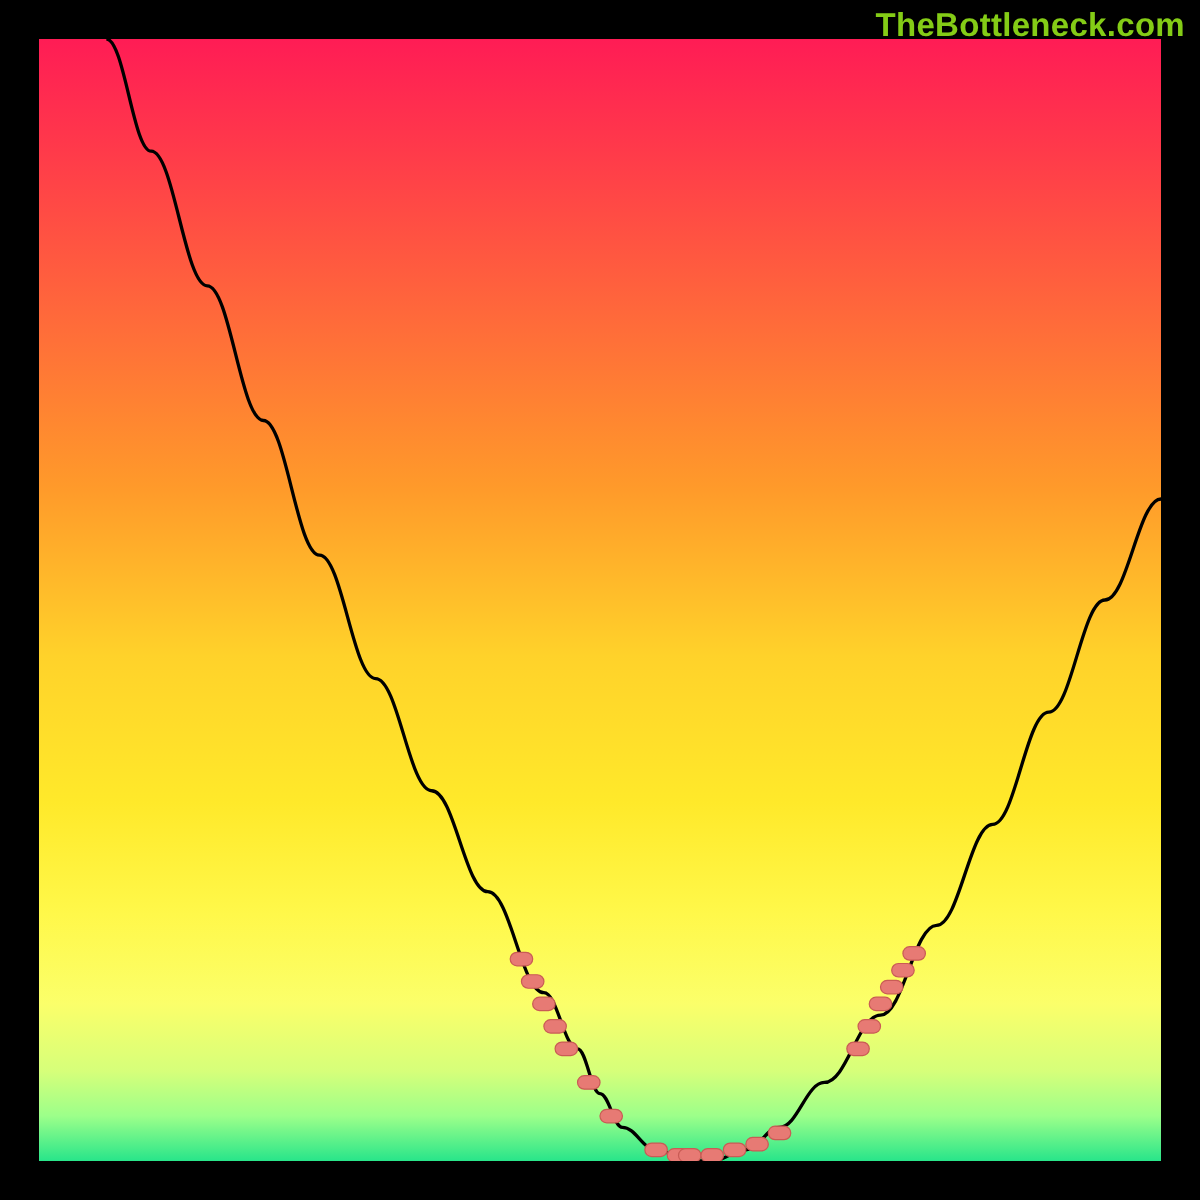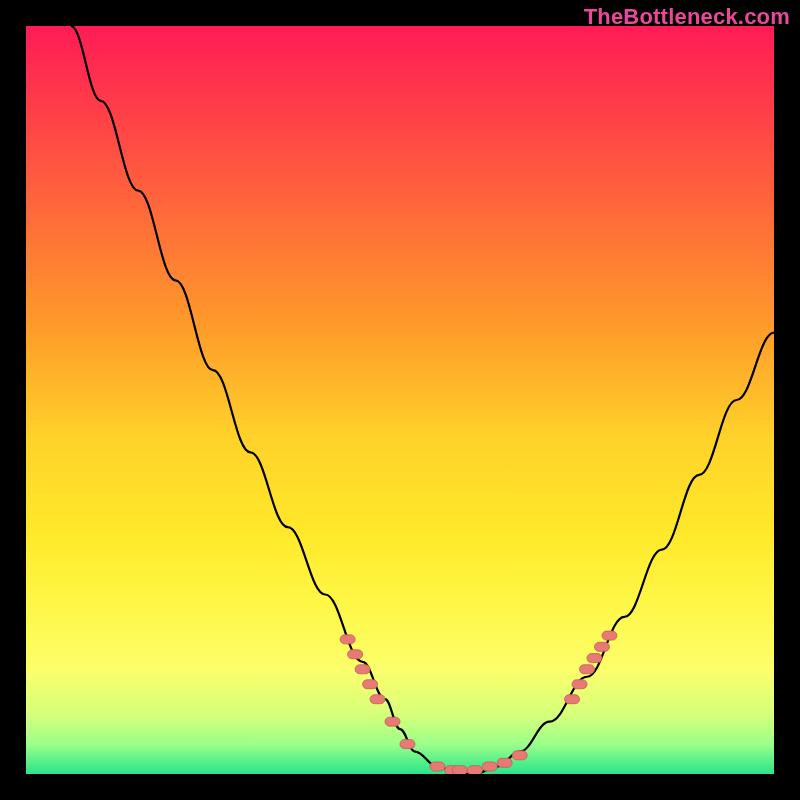--- a/index.html
+++ b/index.html
@@ -33,21 +33,21 @@
       #fff84a 78%,
       #fbff6a 86%,
       #d6ff7a 92%,
       #9cff8a 96%,
       #28e58a 100%);
   }
   .watermark {
     position: absolute;
     top: 4px;
     right: 10px;
-    color: #ec4899;
+    color: #84cc16;
     font-size: 22px;
     font-weight: 600;
     letter-spacing: 0.2px;
     user-select: none;
   }
   svg.overlay {
     position: absolute;
     left: 0;
     top: 0;
     width: 748px;

